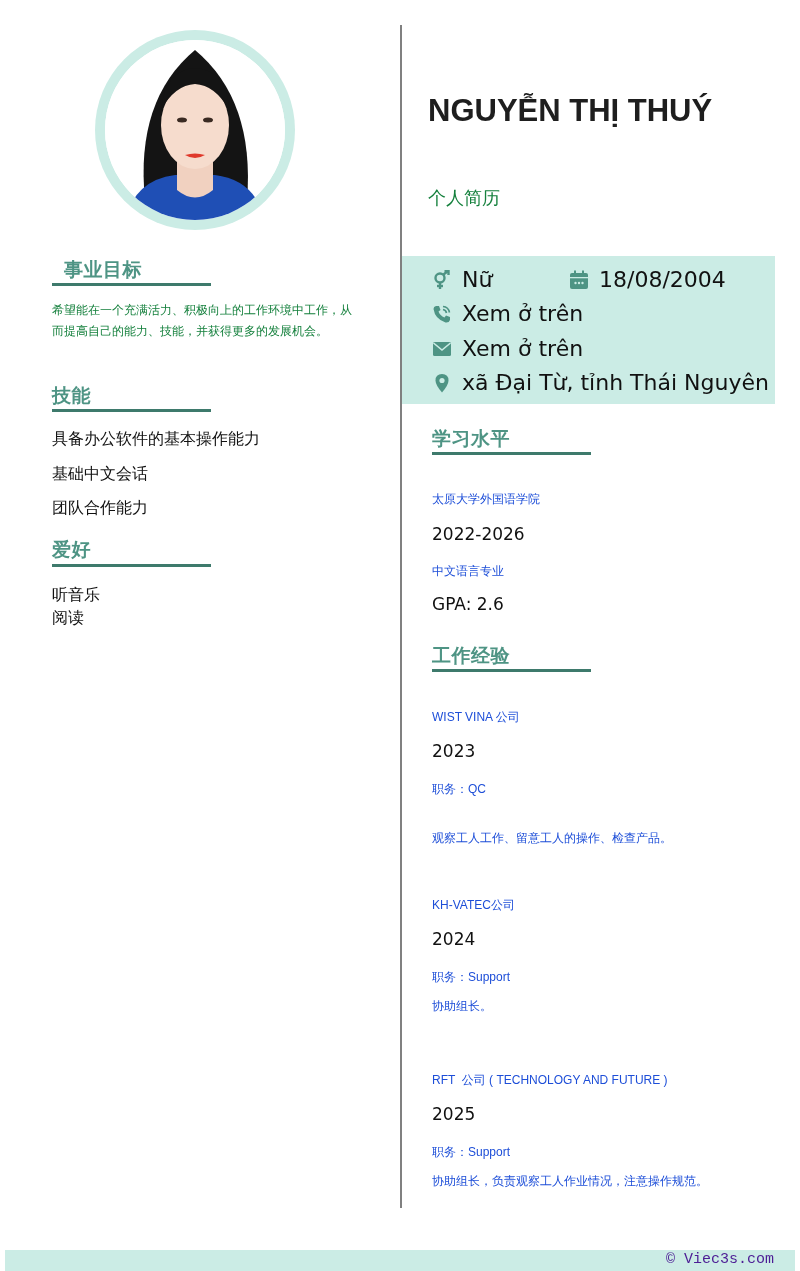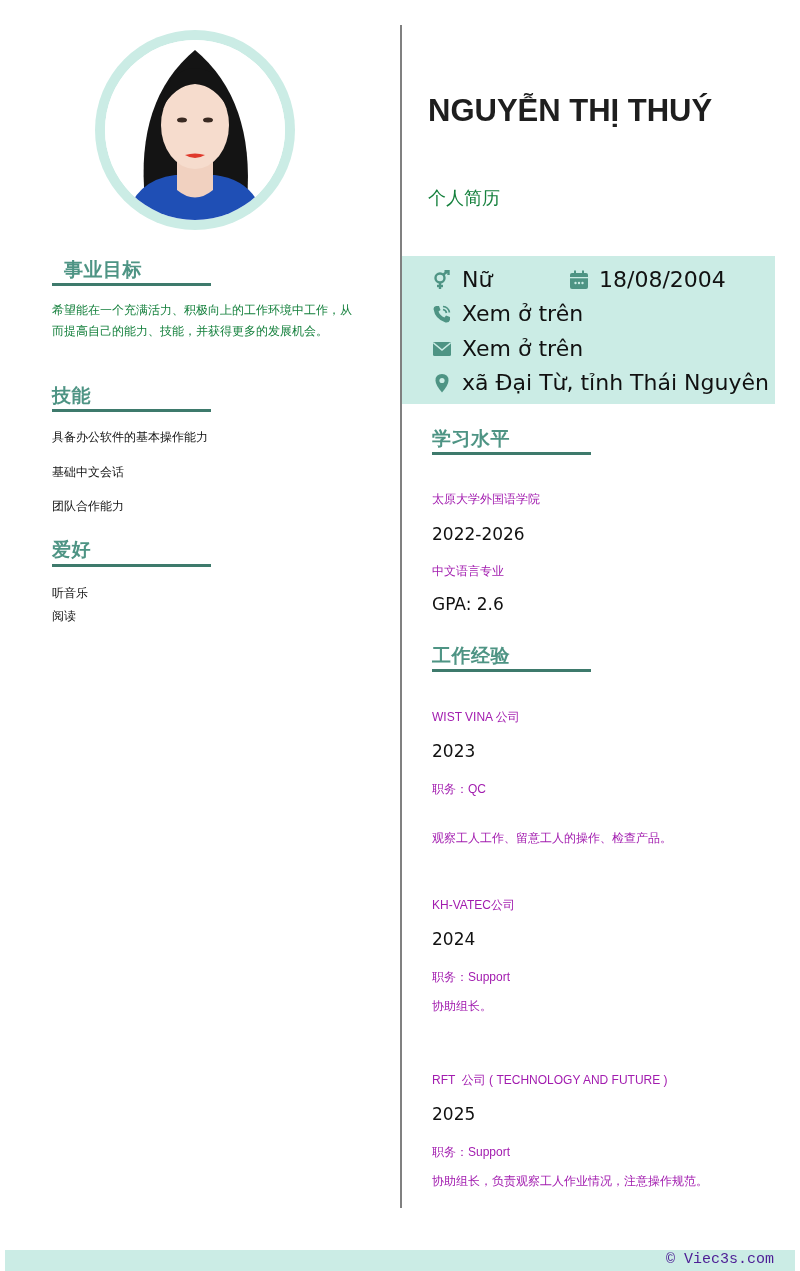--- a/index.html
+++ b/index.html
@@ -12,34 +12,34 @@
     .avatar-ring { position: absolute; left: 95px; top: 30px; width: 200px; height: 200px; border-radius: 50%; background: #cbece5; }
     .avatar { position: absolute; left: 105px; top: 40px; width: 180px; height: 180px; border-radius: 50%; background: #ffffff; overflow: hidden; }
     .avatar svg { width: 180px; height: 180px; display: block; }
 
     
     .sec-title { position: absolute; font-size: 19px; font-weight: bold; color: #4e9484; font-family: "DejaVu Sans", sans-serif; letter-spacing: 0.5px; }
     .sec-rule { position: absolute; width: 159px; height: 3px; background: #3e7a6c; }
 
     .objective { position: absolute; left: 52px; top: 300px; width: 310px; font-size: 12px; line-height: 21px; color: #15803d; font-family: "DejaVu Sans", sans-serif; }
 
-    .list-item { position: absolute; left: 52px; font-size: 12px; color: #111; font-family: "DejaVu Sans", sans-serif; }
+    .list-item { position: absolute; left: 52px; font-size: 16px; color: #111; font-family: "DejaVu Sans", sans-serif; }
 
     
     .name { position: absolute; left: 428px; top: 88px; width: 330px; font-size: 31px; line-height: 46px; font-weight: bold; color: #1e1e1e; font-family: "Liberation Sans", sans-serif; }
     .subtitle { position: absolute; left: 428px; top: 186px; font-size: 18px; color: #15803d; font-family: "DejaVu Sans", sans-serif; }
 
     
     .contact { position: absolute; left: 402px; top: 256px; width: 373px; height: 148px; background: #cbece5; }
     .c-row { position: absolute; display: flex; align-items: center; font-size: 22px; color: #111; font-family: "DejaVu Sans", sans-serif; }
     .c-icon { width: 20px; height: 20px; margin-right: 10px; display: inline-flex; align-items: center; justify-content: center; }
     .c-icon svg { width: 20px; height: 20px; display: block; }
 
     
-    .small { position: absolute; left: 432px; font-size: 12px; color: #a21caf; font-family: "DejaVu Sans", sans-serif; }
+    .small { position: absolute; left: 432px; font-size: 12px; color: #1d4ed8; font-family: "DejaVu Sans", sans-serif; }
     .small.latin { font-family: "Liberation Sans", sans-serif; }
     .big { position: absolute; left: 432px; font-size: 17px; color: #111; font-family: "DejaVu Sans", sans-serif; }
 
     .footer-bar { position: absolute; left: 5px; top: 1250px; width: 790px; height: 21px; background: #cbece5; }
     .footer-text { position: absolute; right: 26px; top: 1251px; font-size: 15px; color: #4c1d95; font-family: "Liberation Mono", monospace; }
   </style>
 </head>
 <body>
 
 <div class="divider"></div>

